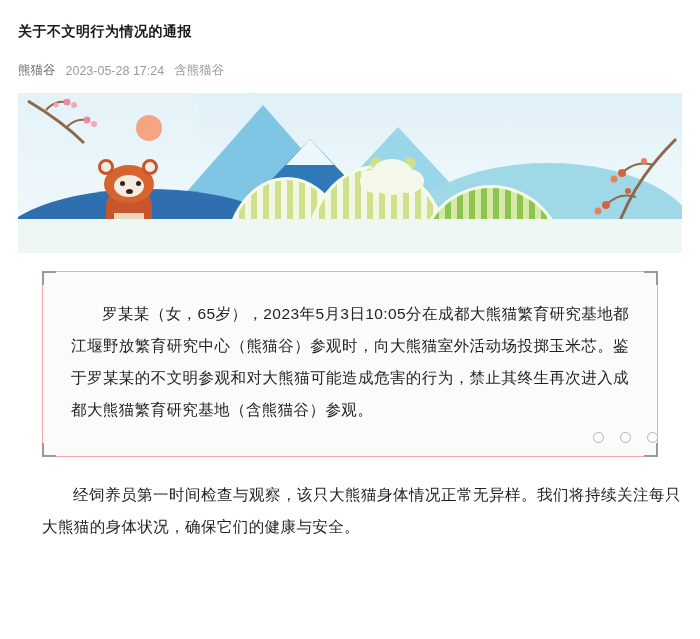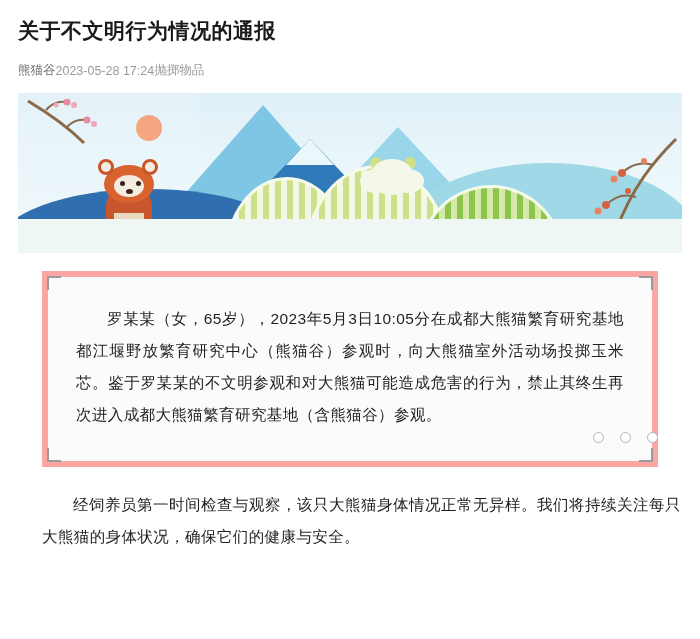--- a/index.html
+++ b/index.html
@@ -17,30 +17,30 @@
   .page {
     position: relative;
     width: 700px;
     height: 639px;
     box-sizing: border-box;
     padding: 0 18px;
   }
   .article-title {
     margin: 0;
     padding-top: 16px;
-    font-size: 21px;
+    font-size: 14px;
     line-height: 30px;
     font-weight: bold;
     letter-spacing: 0.5px;
     color: #1a1a1a;
   }
   .meta-row {
     display: flex;
     align-items: center;
-    gap: 0;
+    gap: 10px;
     margin-top: 16px;
     font-size: 12.5px;
     color: #8a8a8a;
   }
   .meta-author {
     color: #6e6e6e;
   }
   .meta-date {
     color: #9a9a9a;
   }
@@ -194,21 +194,21 @@
   .hero .branch-r {
     position: absolute; right: 4px; top: 42px; width: 120px; height: 118px;
   }
 
   
   .notice-box {
     position: relative;
     margin: 18px 24px 0 24px;
     width: 616px;
     box-sizing: border-box;
-    border: 6px solid #fca5a5;
+    border: 1px solid #fca5a5;
     background: #fbfbfb;
     padding: 26px 28px 30px 28px;
   }
   .notice-box .corner {
     position: absolute;
     width: 12px; height: 12px;
     border-color: #9a9a9a;
     border-style: solid;
   }
   .notice-box .corner.tl { left: -1px; top: -1px; border-width: 2px 0 0 2px; }
@@ -255,21 +255,21 @@
 </head>
 <body>
 
 <div class="page">
 
   <h1 class="article-title">关于不文明行为情况的通报</h1>
 
   <div class="meta-row">
     <span class="meta-author">熊猫谷</span>
     <span class="meta-date">2023-05-28 17:24</span>
-    <span class="meta-source">抛掷物品</span>
+    <span class="meta-source">含熊猫谷</span>
   </div>
 
   <div class="hero">
     <div class="sky-left"></div>
     <div class="sun"></div>
     <div class="mt-back"></div>
     <div class="mt-back2"></div>
     <div class="mt-front"></div>
     <div class="mt-snow"></div>
     <div class="hill-blue"></div>

